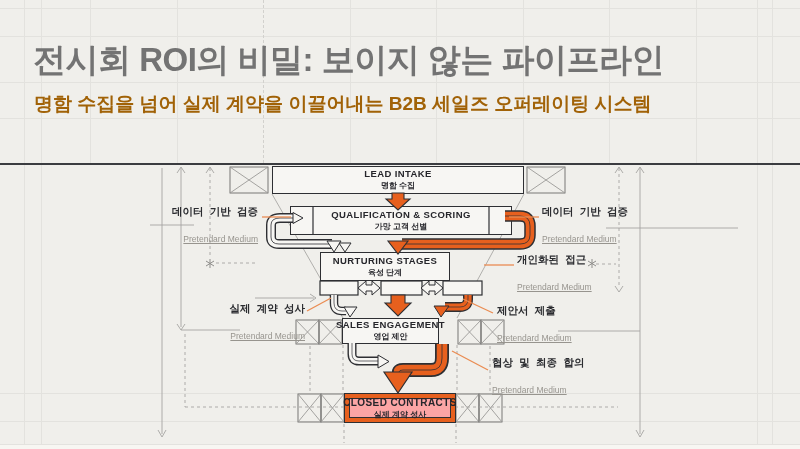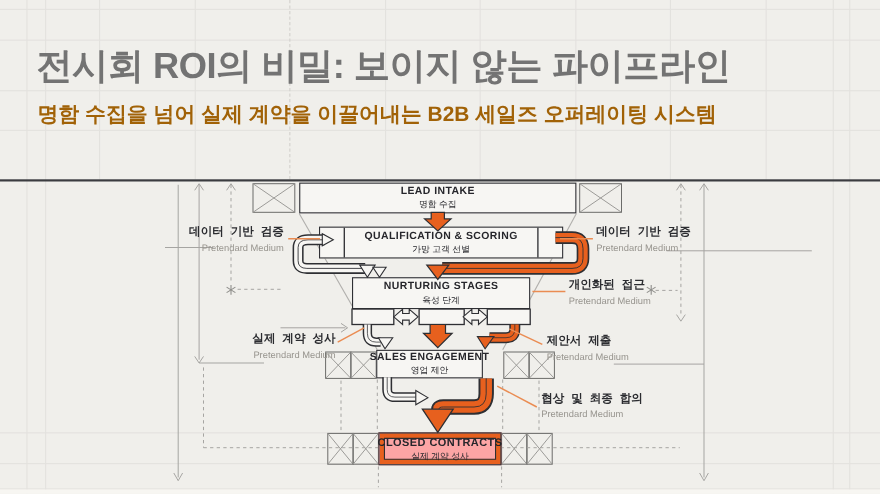--- a/index.html
+++ b/index.html
@@ -22,33 +22,33 @@
             color:#a16207;white-space:nowrap;}
 
   
   svg.layer{position:absolute;left:0;top:0;}
 
   
   .sbox{position:absolute;background:#f7f6f3;border:1.4px solid #2e2f33;
         display:flex;flex-direction:column;align-items:center;justify-content:center;
         box-sizing:border-box;color:#26262b;line-height:1.15;}
   .sbox .t{font-weight:700;font-size:9.5px;letter-spacing:.4px;white-space:nowrap;}
-  .sbox .s{font-weight:400;font-size:8px;margin-top:1px;white-space:nowrap;}
+  .sbox .s{font-weight:700;font-size:8px;margin-top:1px;white-space:nowrap;}
   #box-lead  {left:272px;top:166px;width:252px;height:28px;}
   #box-qual  {left:290px;top:206px;width:222px;height:29px;}
-  #box-nurt  {left:320px;top:252px;width:162px;height:29px;}
+  #box-nurt  {left:320px;top:252px;width:130px;height:29px;}
   #box-sales {left:342px;top:318px;width:97px;height:26px;}
   #box-closed{left:344px;top:393px;width:112px;height:30px;border:1.2px solid #2e2f33;
               box-shadow:inset 0 0 0 4px #e7601e, inset 0 0 0 5px #2e2f33;background:#fca5a5;}
   #box-closed .t{font-size:10px;}
 
   
   .note{position:absolute;line-height:1.2;}
   .note .k{font-weight:700;font-size:10.5px;color:#2b2c30;white-space:nowrap;font-family:Liberation Mono, monospace;}
-  .note .c{font-weight:400;font-size:8.5px;color:#97948e;white-space:nowrap;margin-top:1px;}
+  .note .c{font-weight:400;font-size:8.5px;color:#97948e;white-space:nowrap;margin-top:15px;text-decoration:underline;}
   .note.right{text-align:left;}
   .note.left{text-align:right;}
   #note-l1{left:148px;top:206px;width:110px;}
   #note-l2{left:195px;top:303px;width:110px;}
   #note-r1{left:542px;top:206px;}
   #note-r2{left:517px;top:254px;}
   #note-r3{left:497px;top:305px;}
   #note-r4{left:492px;top:357px;}
 </style>
 </head>

